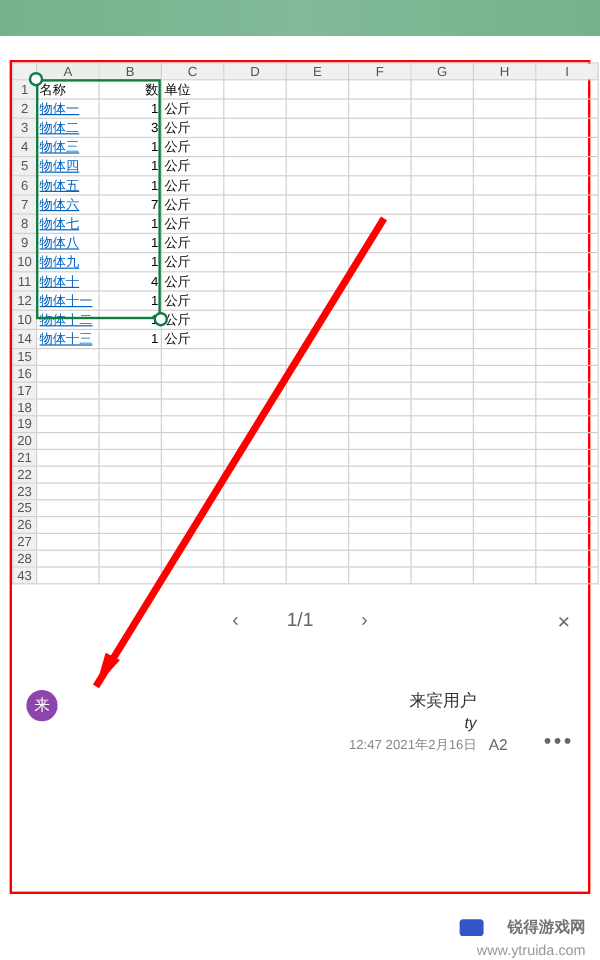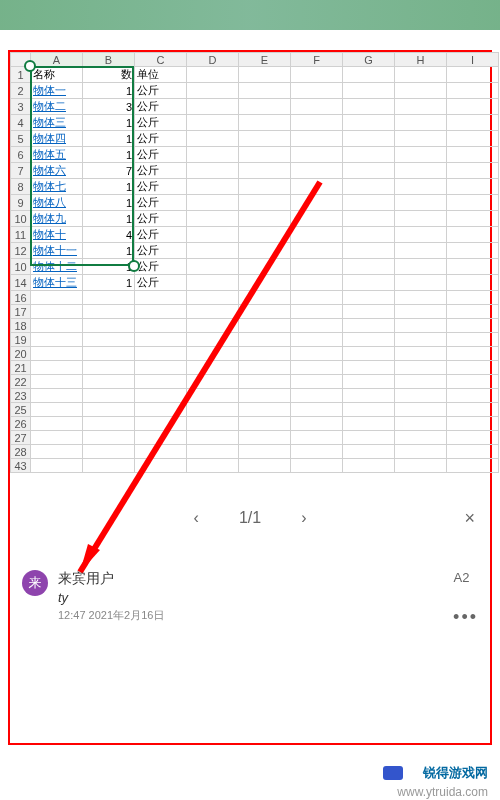--- a/index.html
+++ b/index.html
@@ -98,36 +98,36 @@
       width: 26px; height: 26px;
       border-radius: 50%;
       background: #8e44ad;
       color: #fff;
       display: flex;
       align-items: center;
       justify-content: center;
       font-size: 13px;
       flex-shrink: 0;
     }
-    .comment-body { flex: 1; }
+    .comment-body { flex: 1; text-align: right; }
     .comment-user { font-size: 14px; color: #333; }
     .comment-text { font-size: 13px; color: #333; margin-top: 2px; font-style: italic; }
     .comment-date { font-size: 11px; color: #888; margin-top: 3px; }
     .comment-cell { font-size: 13px; color: #666; margin-right: 8px; }
     .comment-more { font-size: 18px; color: #666; letter-spacing: 2px; }
-    .comment-right { display: flex; align-items: center; gap: 22px; flex-direction: column; }
+    .comment-right { display: flex; align-items: flex-end; gap: 22px; }
     .watermark {
       position: absolute;
       bottom: 18px;
       right: 12px;
       display: flex;
       align-items: center;
       gap: 20px;
       font-size: 13px;
-      color: #0369a1;
+      color: #737373;
       font-weight: bold;
     }
     .wm-icon {
       width: 20px; height: 14px;
       background: #3355cc;
       border-radius: 3px;
       position: relative;
     }
     .wm-url {
       position: absolute;
@@ -322,20 +322,32 @@
           <td class="num">1</td>
           <td>公斤</td>
           <td></td>
           <td></td>
           <td></td>
           <td></td>
           <td></td>
           <td></td>
         </tr>
         <tr>
+          <td class="row-head">15</td>
+          <td></td>
+          <td></td>
+          <td></td>
+          <td></td>
+          <td></td>
+          <td></td>
+          <td></td>
+          <td></td>
+          <td></td>
+        </tr>
+        <tr>
           <td class="row-head">16</td>
           <td></td>
           <td></td>
           <td></td>
           <td></td>
           <td></td>
           <td></td>
           <td></td>
           <td></td>
           <td></td>

